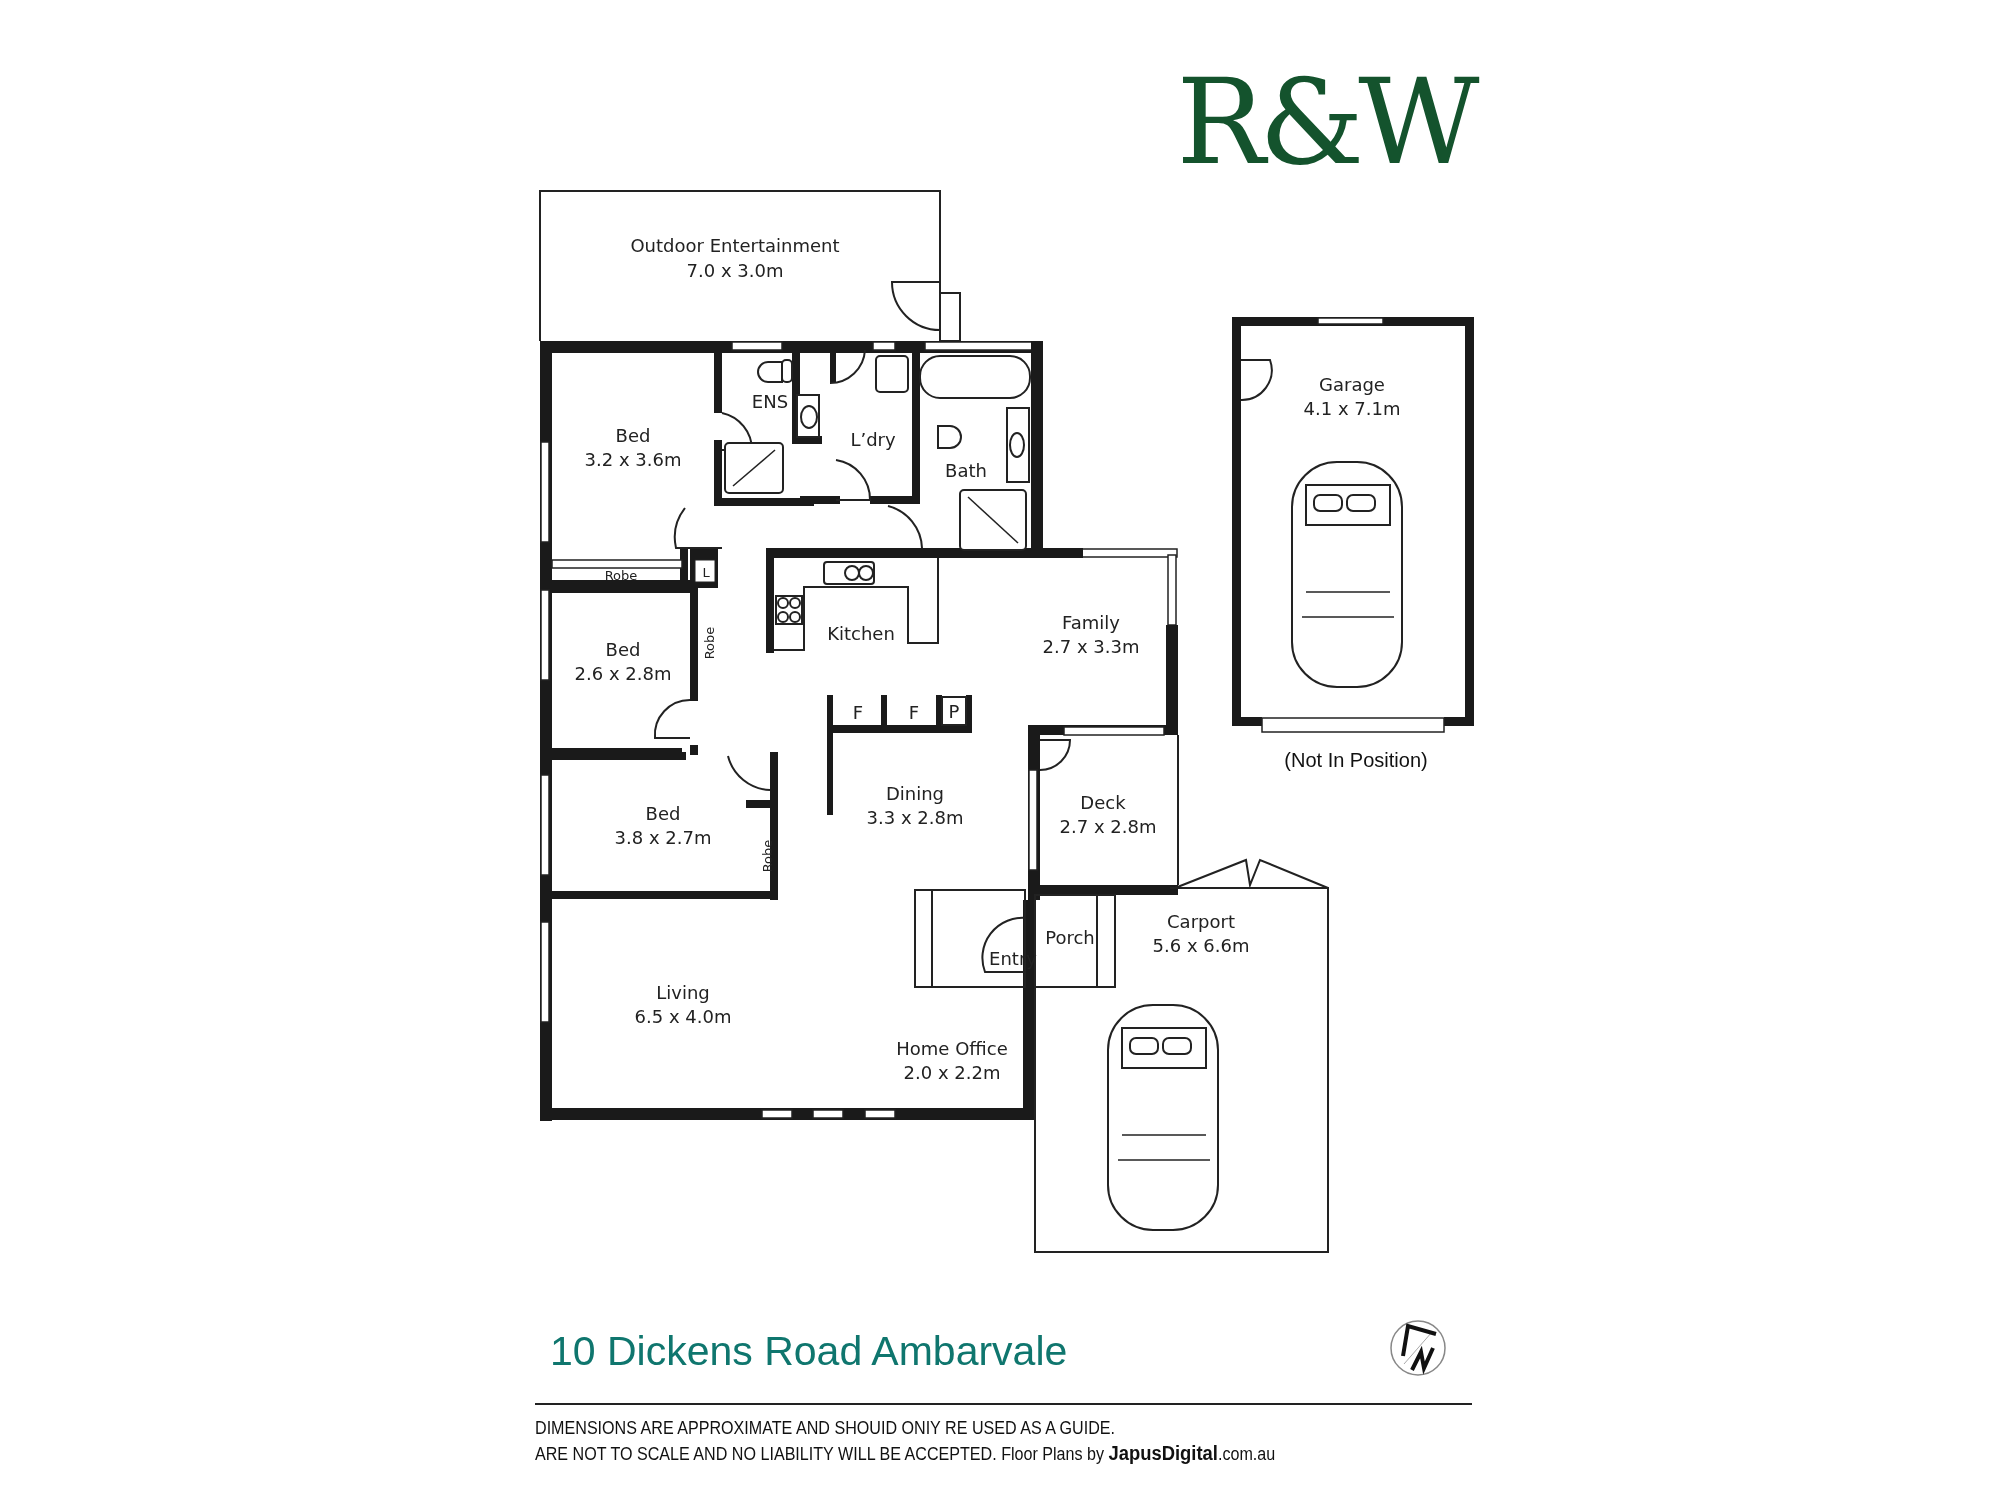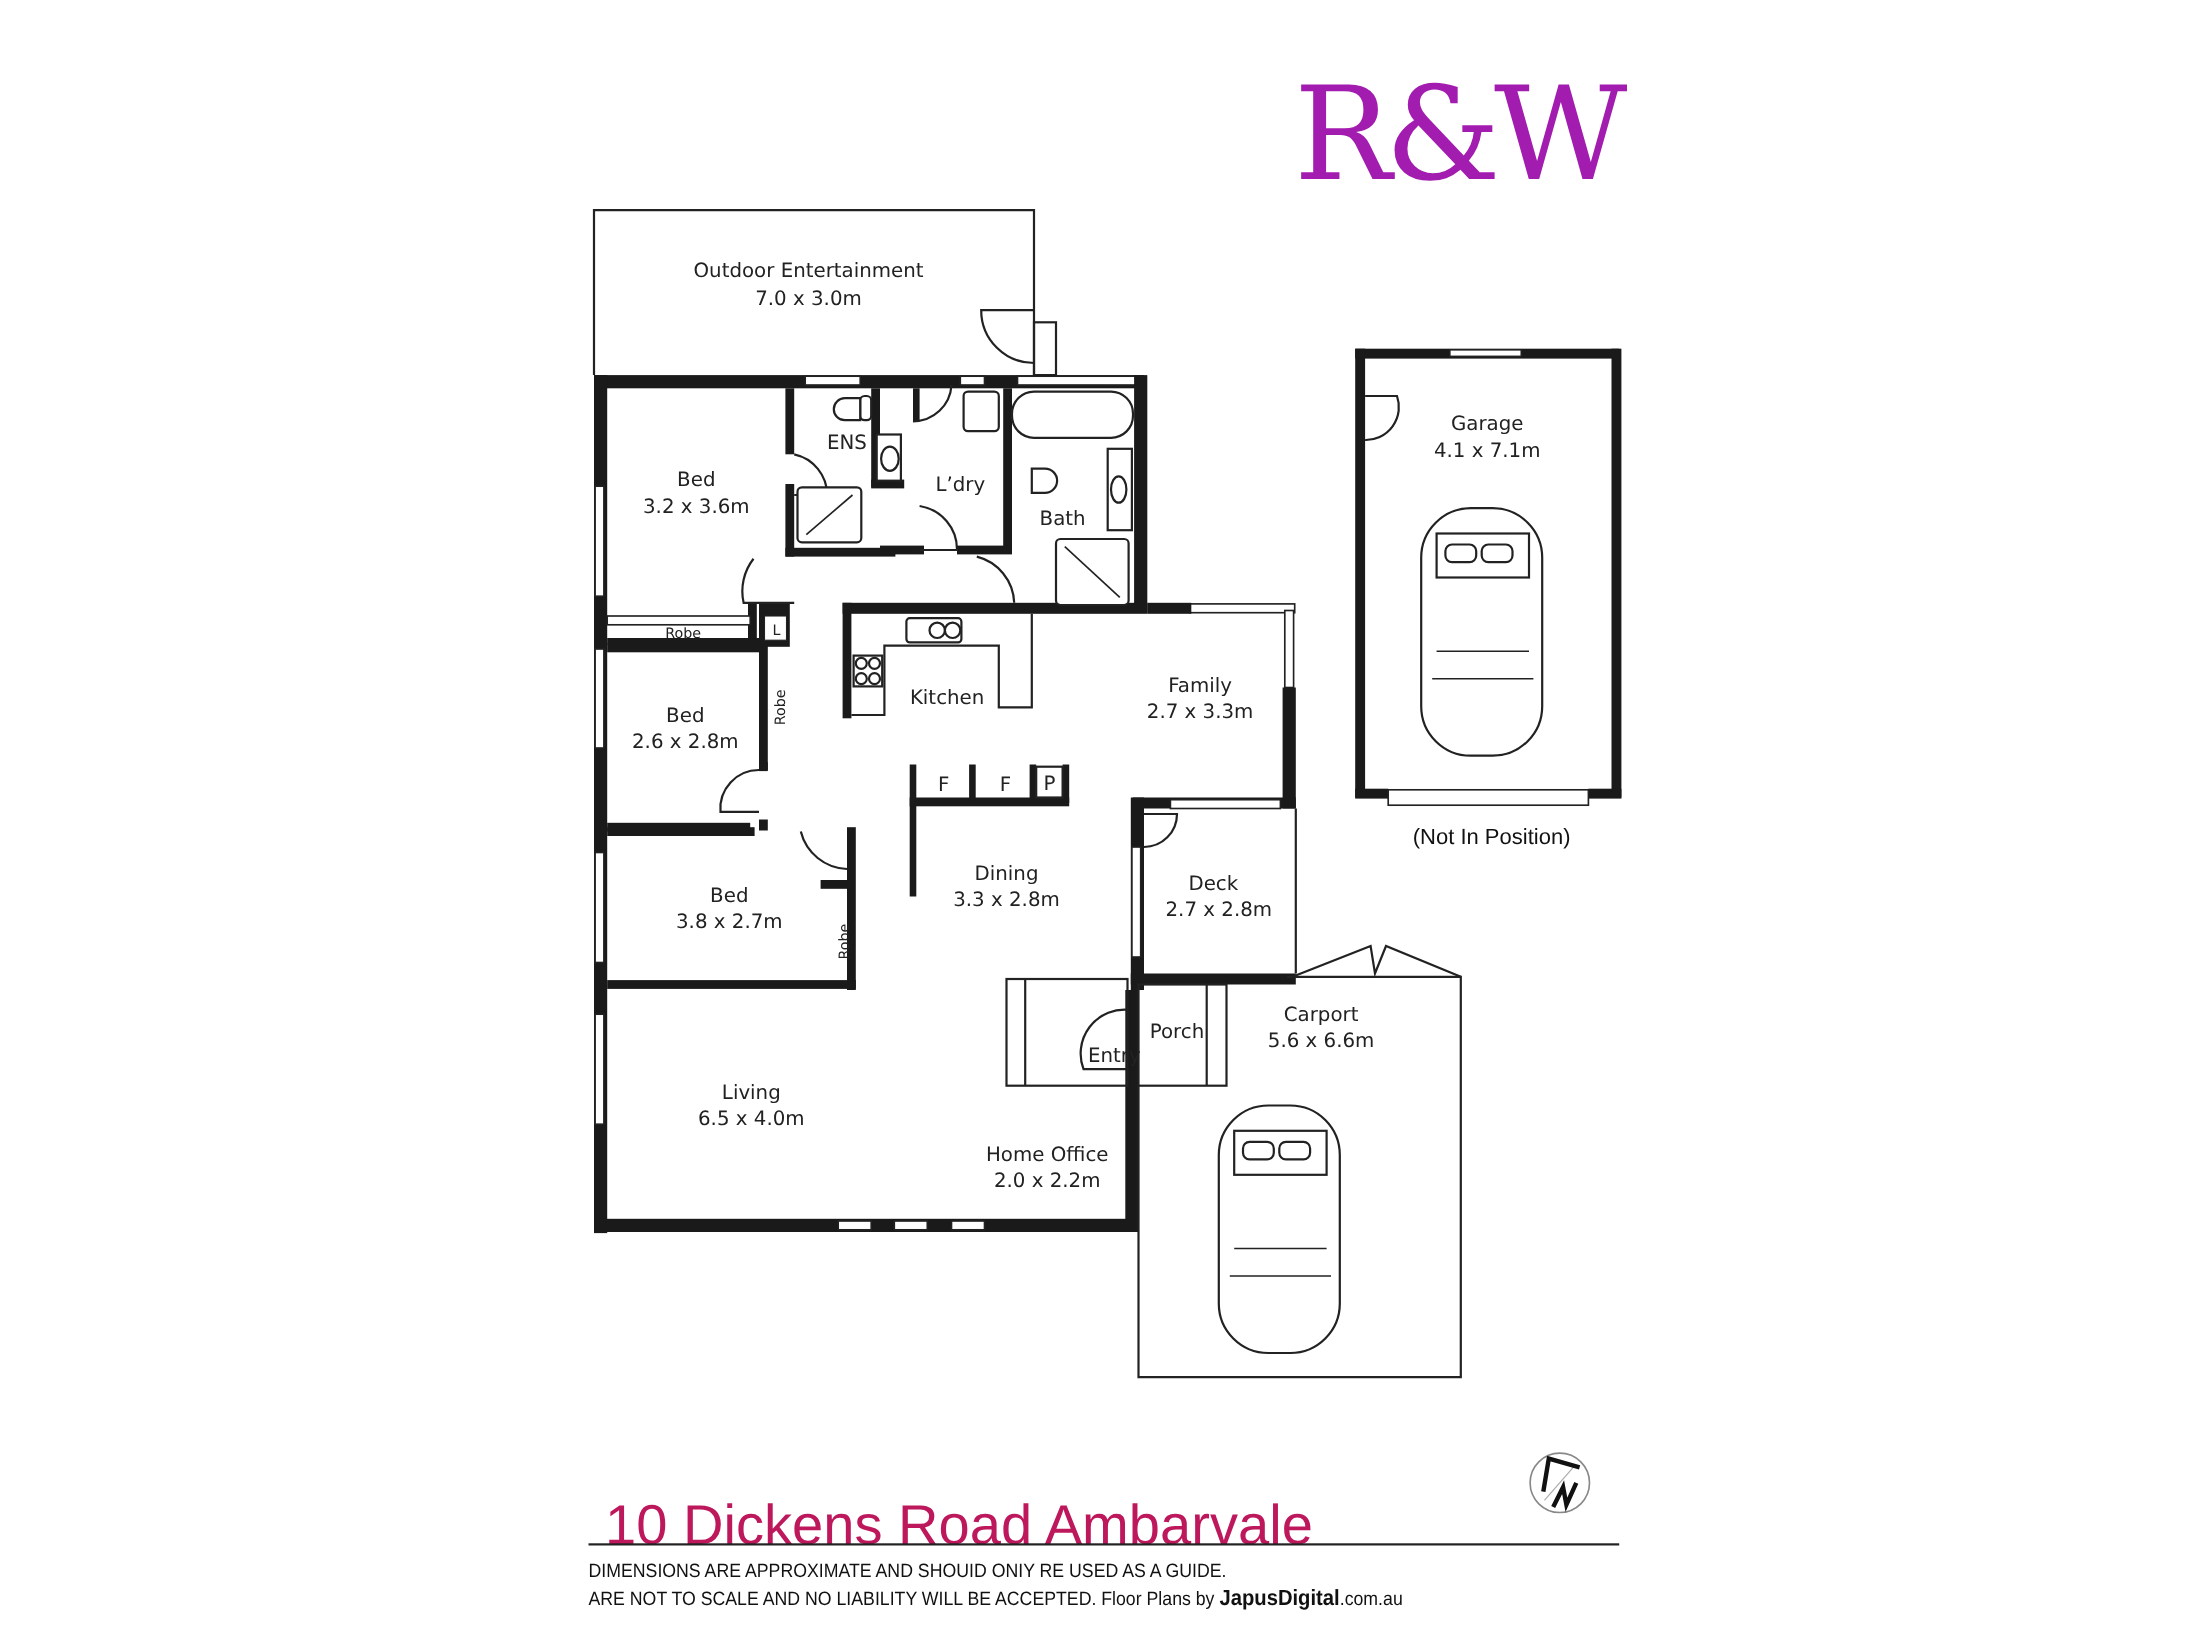--- a/index.html
+++ b/index.html
@@ -6,30 +6,30 @@
     body { width: 2000px; height: 1500px; position: relative; overflow: hidden; font-family: "DejaVu Sans", sans-serif; }
     .logo { position: absolute; left: 1175px; top: 62px; width: 300px; height: 120px; font-family: "DejaVu Serif", "Liberation Serif", serif; font-size: 118px; letter-spacing: -6px; line-height: 120px; text-align: center; }
     svg.plan { position: absolute; left: 0; top: 0; width: 2000px; height: 1500px; }
     .room-label { font-family: "DejaVu Sans", sans-serif; font-size: 18px; fill: #222; text-anchor: middle; }
     .small-label { font-family: "DejaVu Sans", sans-serif; font-size: 13px; fill: #222; text-anchor: middle; }
     .note-label { font-family: "Liberation Sans", sans-serif; font-size: 20px; fill: #111; text-anchor: middle; }
     .wall { fill: #1a1a1a; }
     .thin { fill: none; stroke: #222; stroke-width: 2; }
     .fixture { fill: #fff; stroke: #222; stroke-width: 2; }
     .window { fill: #fff; stroke: #222; stroke-width: 1.5; }
-    .address { position: absolute; left: 550px; top: 1357px; font-family: "Liberation Sans", sans-serif; font-size: 51px; color: #be185d; white-space: nowrap; }
+    .address { position: absolute; left: 550px; top: 1328px; font-family: "Liberation Sans", sans-serif; font-size: 41px; color: #0f766e; white-space: nowrap; }
     .rule { position: absolute; left: 535px; top: 1403px; width: 937px; height: 2px; background: #222; }
     .disclaimer { position: absolute; left: 535px; top: 1416px; font-family: "Liberation Sans", sans-serif; font-size: 17.5px; color: #111; line-height: 25px; transform: scaleX(0.92); transform-origin: left top; white-space: nowrap; }
     .disclaimer b { font-size: 20px; }
     .north { position: absolute; left: 1388px; top: 1318px; width: 60px; height: 60px; }
   </style>
 </head>
 <body>
 
-<div class="logo" style="color:#a21caf;">R&amp;W</div>
+<div class="logo" style="color:#14532d;">R&amp;W</div>
 
 <svg class="plan" viewBox="0 0 2000 1500" xmlns="http://www.w3.org/2000/svg">
 
   <g>
     <polyline class="thin" points="540,341 540,191 940,191 940,341"></polyline>
     <path class="thin" d="M 940 282 L 892 282 A 48 48 0 0 0 940 330"></path>
     <rect class="thin" x="940" y="293" width="20" height="48"></rect>
     <text class="room-label" x="735" y="252">Outdoor Entertainment</text>
     <text class="room-label" x="735" y="277">7.0 x 3.0m</text>
   </g>

